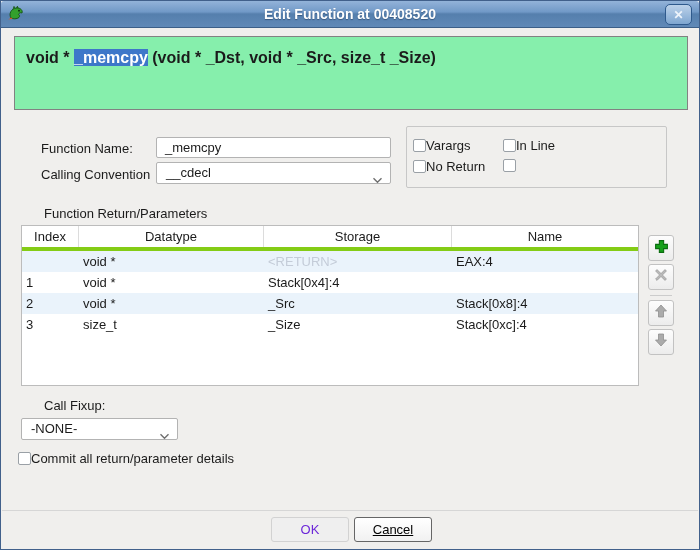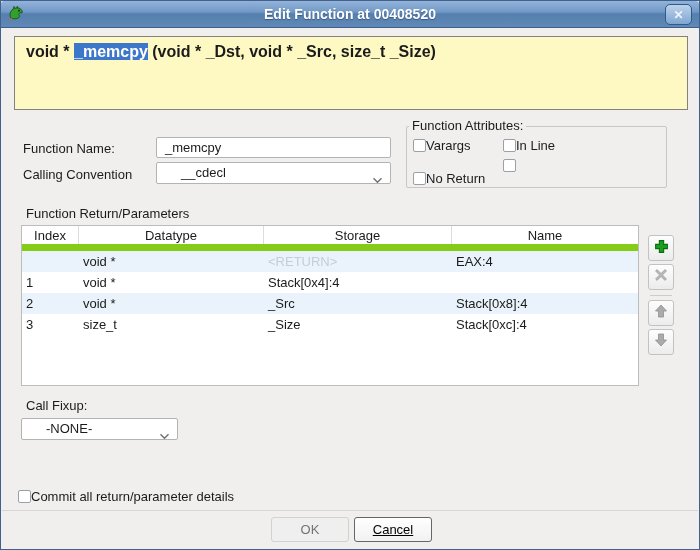--- a/index.html
+++ b/index.html
@@ -26,53 +26,53 @@
   .close-btn{
     position:absolute;right:7px;top:3px;width:27px;height:21px;
     border:1px solid #2f5a8d;border-radius:5px;
     background:linear-gradient(180deg,#bdd2ea,#7ea6d0);
     display:flex;align-items:center;justify-content:center;
     color:#eef4fb;font-weight:bold;font-size:12px;cursor:pointer;
   }
   
   .sig-pane{
     position:absolute;left:13px;top:35px;width:674px;height:74px;
-    background:#fef9c3;border:1px solid #828282;
-    font-size:16px;font-weight:600;padding:6px 11px;white-space:nowrap;
+    background:#86efac;border:1px solid #828282;
+    font-size:16px;font-weight:600;padding:12px 11px;white-space:nowrap;
   }
   .sig-pane .sel{background:#3d77c9;color:#fff;}
   
-  .lbl{position:absolute;font-size:13px;color:#1b1b1b;white-space:nowrap;}
+  .lbl{position:absolute;font-size:13px;color:#1b1b1b;white-space:nowrap;margin-left:18px;}
   .textfield{
     position:absolute;background:#fff;border:1px solid #b3b3b3;border-radius:2px;
     font-size:13px;line-height:19px;padding:0 0 0 8px;white-space:nowrap;
   }
   .combo{
     position:absolute;background:#fff;border:1px solid #b3b3b3;border-radius:2px;
-    font-size:13px;line-height:20px;padding:0 22px 0 24px;white-space:nowrap;cursor:pointer;
+    font-size:13px;line-height:20px;padding:0 22px 0 9px;white-space:nowrap;cursor:pointer;
   }
   .combo .chev{position:absolute;right:7px;top:50%;margin-top:-3px;}
   
   .group{
     position:absolute;left:405px;top:125px;width:261px;height:62px;
     border:1px solid #c7c7c7;border-radius:2px;
   }
   .group .legend{
     position:absolute;top:-9px;left:2px;background:#f0efed;padding:0 3px;
     font-size:13px;color:#1b1b1b;white-space:nowrap;
   }
   .cb-item{position:absolute;display:flex;align-items:center;font-size:13px;white-space:nowrap;}
   .cb-box{width:13px;height:13px;background:#fff;border:1px solid #9aa0a6;border-radius:2px;flex:none;}
   
   .tbl{
     position:absolute;left:20px;top:224px;width:618px;height:161px;
     background:#fff;border:1px solid #bcbcbc;overflow:hidden;
   }
   .tbl-head{display:grid;grid-template-columns:57px 185px 188px 1fr;height:25px;
-    border-bottom:7px solid #84cc16;background:#fff;}
+    border-bottom:4px solid #84cc16;background:#fff;}
   .tbl-head .hc{
     font-size:13px;display:flex;align-items:center;justify-content:center;
     border-right:1px solid #dcdcdc;cursor:pointer;
   }
   .tbl-head .hc:last-child{border-right:none;}
   .tbl-row{display:grid;grid-template-columns:57px 185px 188px 1fr;height:21px;}
   .tbl-row.alt{background:#eaf3fb;}
   .tbl-row .tc{font-size:13px;line-height:21px;padding-left:4px;white-space:nowrap;overflow:hidden;}
   .tc.muted{color:#c4ccd8;}
   
@@ -82,21 +82,21 @@
     background:linear-gradient(180deg,#fdfdfd,#ececec);
     display:flex;align-items:center;justify-content:center;cursor:pointer;
   }
   .side-sep{position:absolute;left:649px;width:22px;height:1px;background:#cccccc;}
   
   .bottom-sep{position:absolute;left:1px;right:1px;top:509px;height:1px;background:#d6d6d6;}
   .btn{
     position:absolute;top:516px;width:78px;height:25px;border-radius:3px;
     font-size:13px;display:flex;align-items:center;justify-content:center;cursor:pointer;
   }
-  .btn.disabled{background:#efefef;border:1px solid #d2d2d2;color:#737373;cursor:default;}
+  .btn.disabled{background:#efefef;border:1px solid #d2d2d2;color:#6d28d9;cursor:default;}
   .btn.normal{background:linear-gradient(180deg,#ffffff,#f1f1f1);border:1px solid #666;color:#000;}
 </style>
 </head>
 <body>
 
 <div class="window">
 
   <div class="titlebar">
     <span class="app-icon">
       <svg width="18" height="18" viewBox="0 0 18 18">
@@ -123,30 +123,29 @@
   <div class="combo" style="left:155px;top:161px;width:235px;height:22px;">
     <span>__cdecl</span>
     <span class="chev">
       <svg width="11" height="7" viewBox="0 0 11 7">
           <path d="M1.5 1.2 L5.5 5.2 L9.5 1.2" fill="none" stroke="#6f6f6f" stroke-width="1.4"></path>
         </svg>
     </span>
   </div>
 
   <div class="group">
-    <div class="legend">Function Attributes:</div>
     <div class="cb-item" style="left:6px;top:11px;">
       <span class="cb-box"></span>
       <span>Varargs</span>
     </div>
     <div class="cb-item" style="left:96px;top:11px;">
       <span class="cb-box"></span>
       <span>In Line</span>
     </div>
-    <div class="cb-item" style="left:6px;top:44px;">
+    <div class="cb-item" style="left:6px;top:32px;">
       <span class="cb-box"></span>
       <span>No Return</span>
     </div>
     <div class="cb-item" style="left:96px;top:32px;">
       <span class="cb-box"></span>
     </div>
   </div>
 
   <div class="lbl" style="left:25px;top:205px;">Function Return/Parameters</div>
 
@@ -215,21 +214,21 @@
   <div class="lbl" style="left:25px;top:397px;">Call Fixup:</div>
   <div class="combo" style="left:20px;top:417px;width:157px;height:22px;">
     <span>-NONE-</span>
     <span class="chev">
       <svg width="11" height="7" viewBox="0 0 11 7">
           <path d="M1.5 1.2 L5.5 5.2 L9.5 1.2" fill="none" stroke="#6f6f6f" stroke-width="1.4"></path>
         </svg>
     </span>
   </div>
 
-  <div class="cb-item" style="left:17px;top:450px;margin-top:38px;">
+  <div class="cb-item" style="left:17px;top:450px;">
     <span class="cb-box"></span>
     <span>Commit all return/parameter details</span>
   </div>
 
   <div class="bottom-sep"></div>
   <div class="btn disabled" style="left:270px;">OK</div>
   <div class="btn normal" style="left:353px;text-decoration:underline;">Cancel</div>
 
 </div>
 

